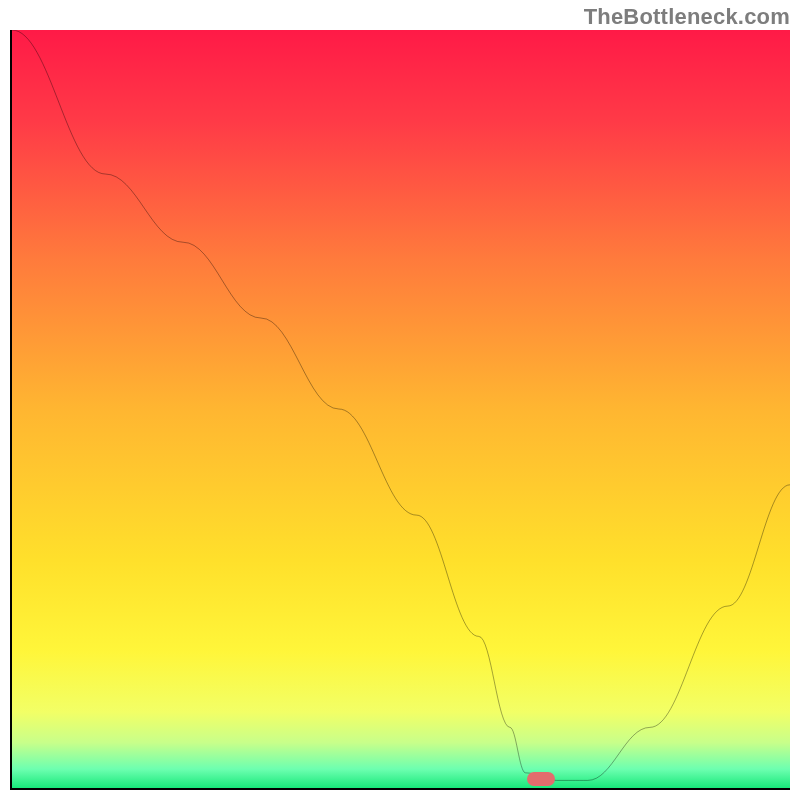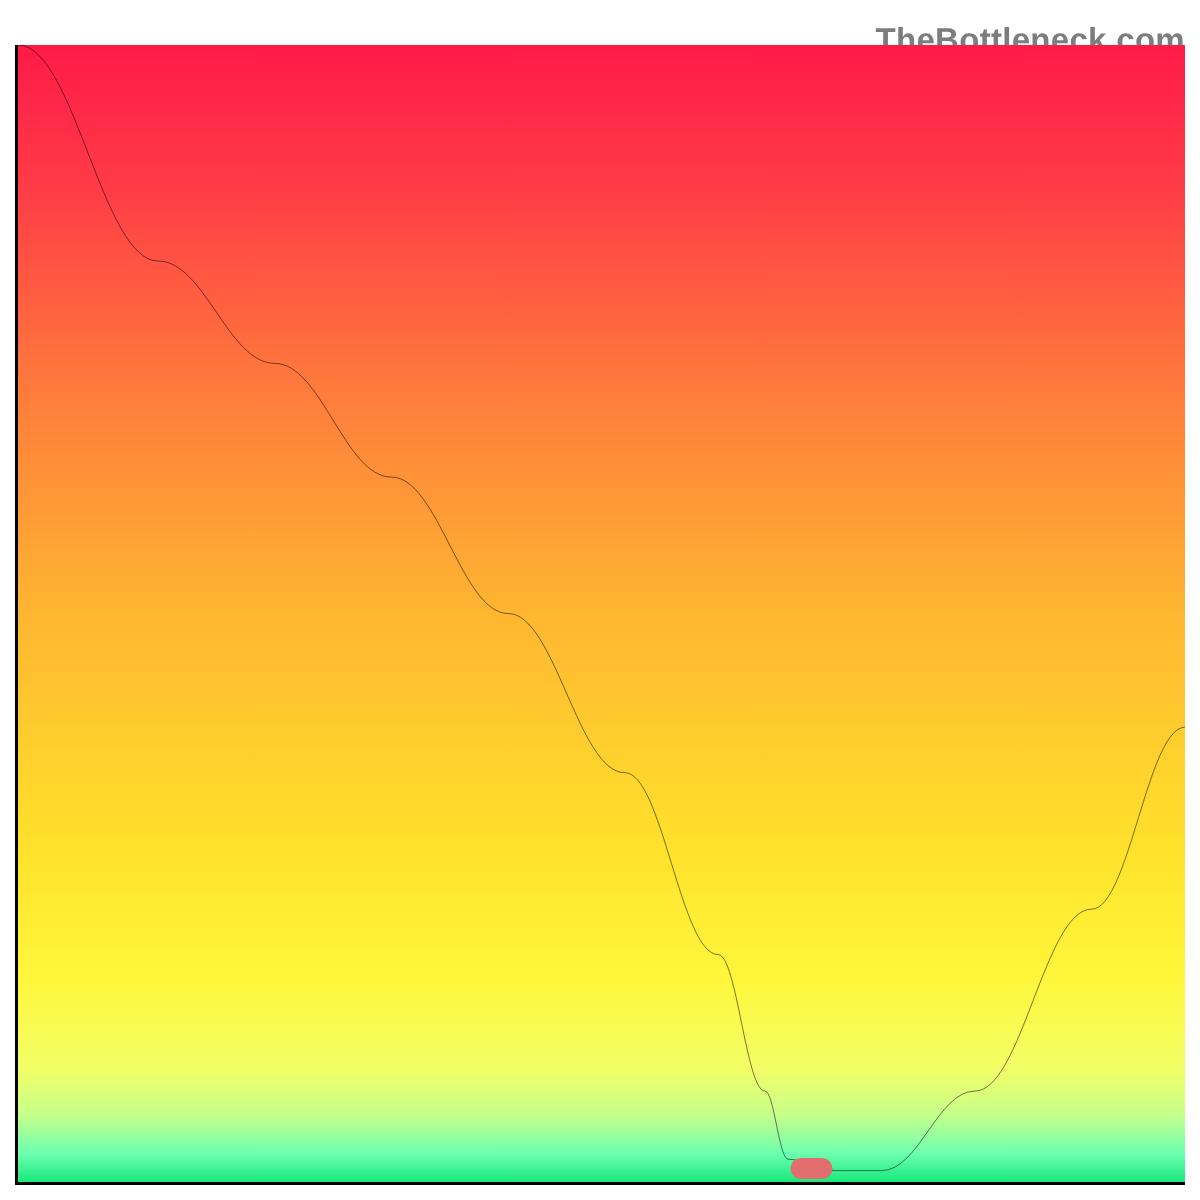--- a/index.html
+++ b/index.html
@@ -10,21 +10,21 @@
     background: #ffffff;
     overflow: hidden;
   }
   .canvas {
     position: relative;
     width: 800px;
     height: 800px;
   }
   .watermark {
     position: absolute;
-    top: 14px;
+    top: 4px;
     right: 10px;
     font-family: Arial, Helvetica, sans-serif;
     font-size: 22px;
     font-weight: 600;
     color: #7d7d7d;
     letter-spacing: 0.2px;
   }
   .plot-frame {
     position: absolute;
     left: 10px;

